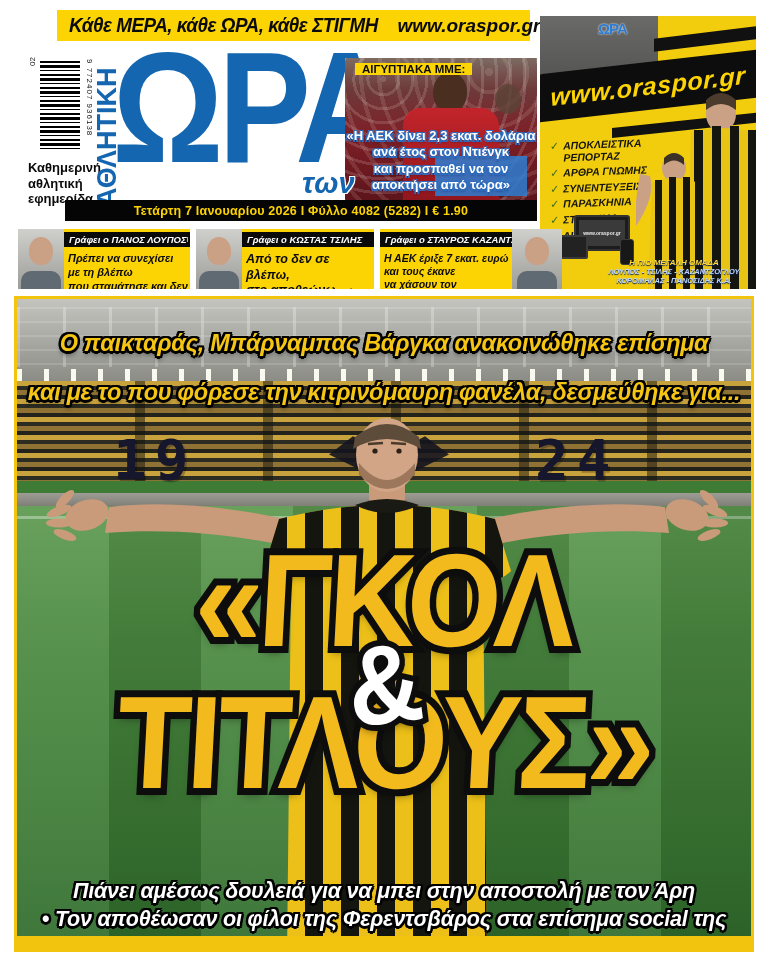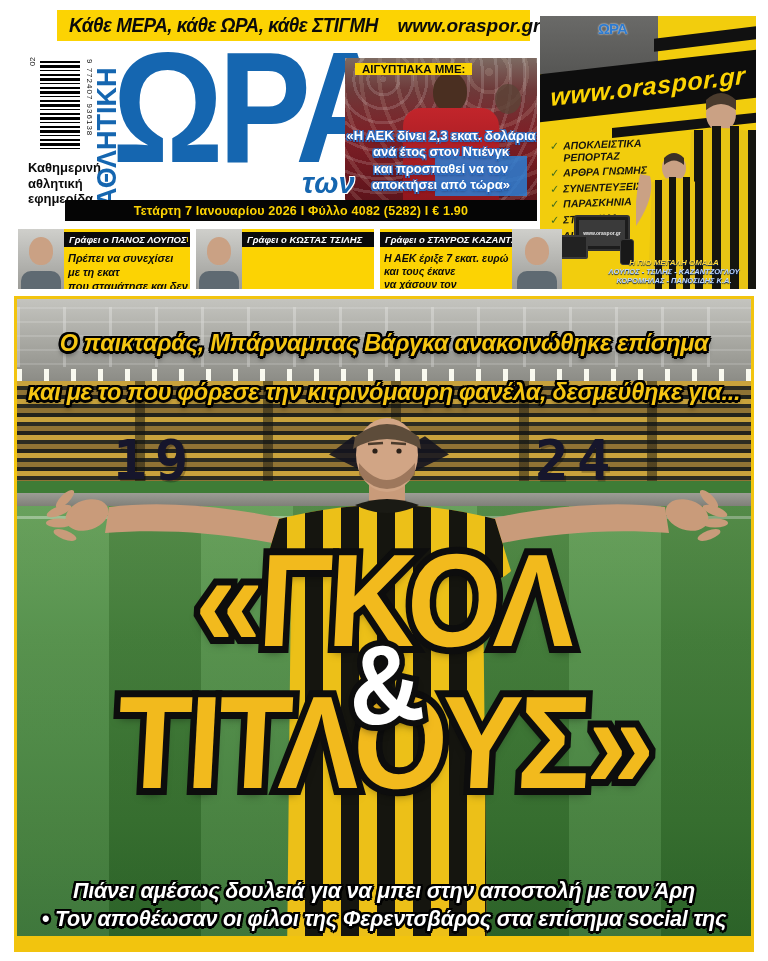--- a/index.html
+++ b/index.html
@@ -244,32 +244,37 @@
 <div class="abs col-box col1">
   <div class="col-photo left">
     <div class="col-face"></div>
     <div class="col-shoulders"></div>
   </div>
   <div class="col-bar" style="left:46px; right:0;">
     <span class="byline">Γράφει ο ΠΑΝΟΣ ΛΟΥΠΟΣ</span>
     <span class="page">Ι Σελ. 8</span>
   </div>
   <div class="col-text" style="left:50px; top:23px; right:2px;">
-    <span>Πρέπει να συνεχίσει με τη εκατ</span><br>
+    <span>Πρέπει να συνεχίσει με τη βλέπω</span><br>
     <span>που σταμάτησε και δεν είναι εύκολο</span>
   </div>
 </div>
 
 <div class="abs col-box col2">
   <div class="col-photo left">
     <div class="col-face"></div>
     <div class="col-shoulders"></div>
   </div>
   <div class="col-bar" style="left:46px; right:0;">
     <span class="byline">Γράφει ο ΚΩΣΤΑΣ ΤΣΙΛΗΣ</span>
+  </div>
+  <div class="col-text" style="left:50px; top:23px; right:2px; font-size:12.5px;">
+    <span>Από το δεν σε βλέπω,</span><br>
+    <span>στο αποθεώνω</span>
+    <span class="page-inline">Ι Σελ. 8</span>
   </div>
 </div>
 
 <div class="abs col-box col3">
   <div class="col-bar" style="left:0; right:50px;">
     <span class="byline">Γράφει ο ΣΤΑΥΡΟΣ ΚΑΖΑΝΤΖΟΓΛΟΥ</span>
   </div>
   <div class="col-text" style="left:4px; top:23px; right:52px; font-size:10.5px;">
     <span>Η ΑΕΚ έριξε 7 εκατ. ευρώ και τους έκανε</span><br>
     <span>να χάσουν τον μπούσουλα</span>

